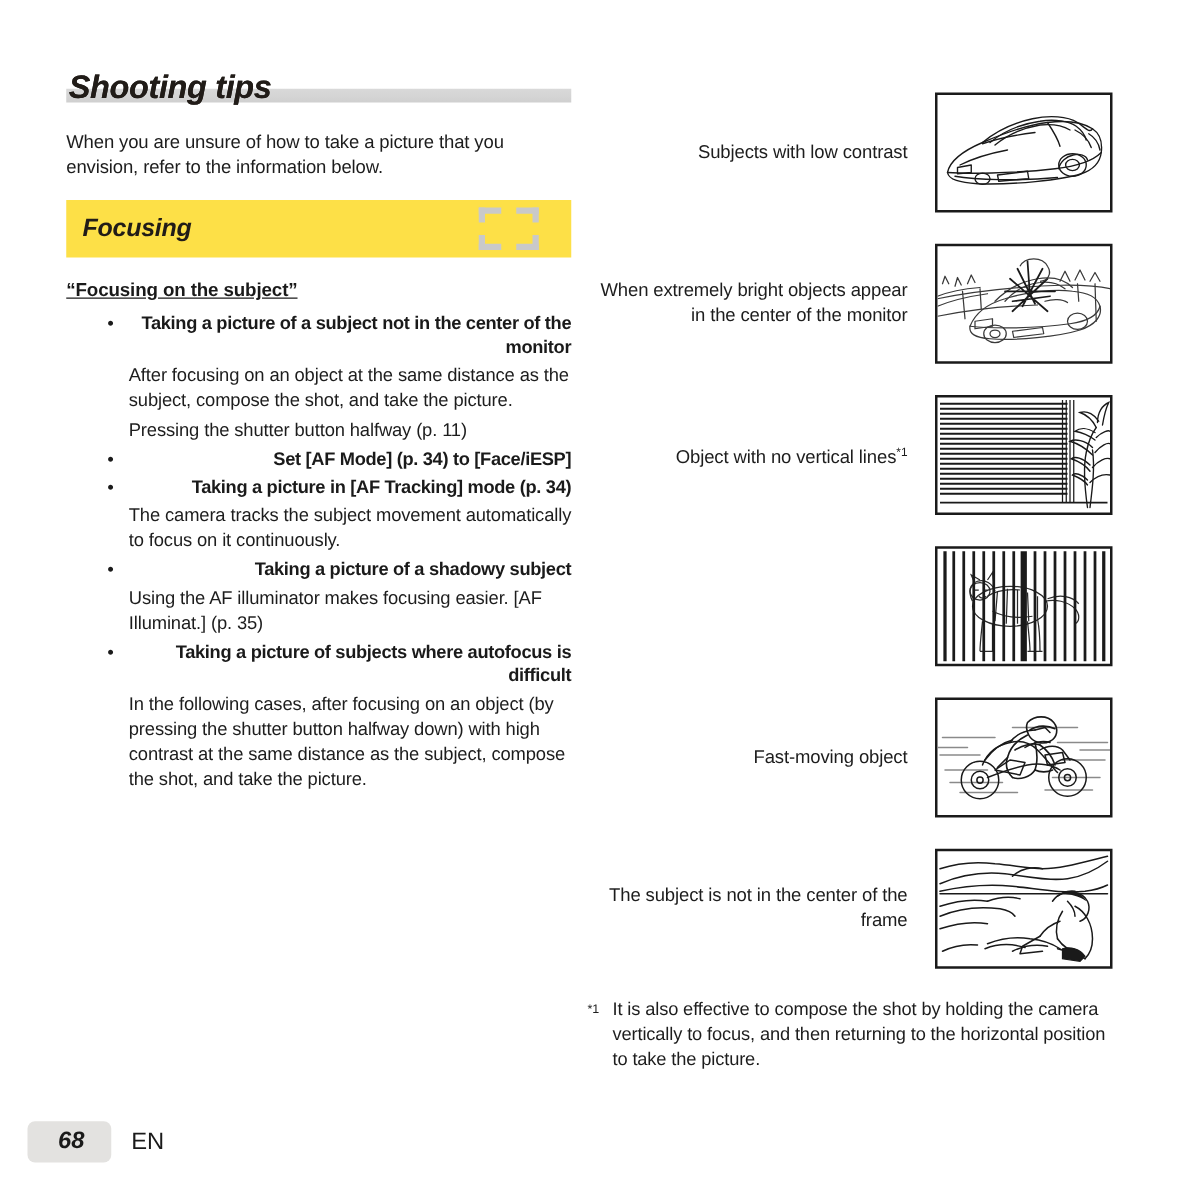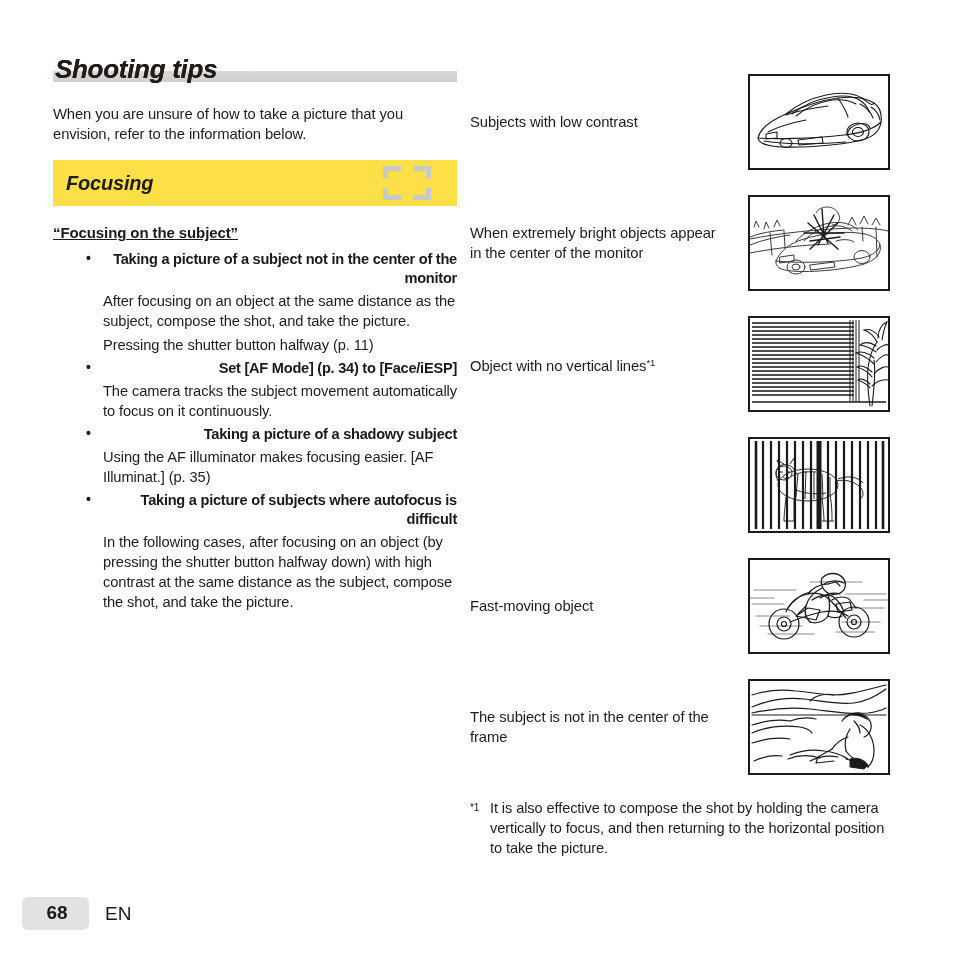--- a/index.html
+++ b/index.html
@@ -154,21 +154,21 @@
 
   .example-row {
     display: flex;
     align-items: center;
     justify-content: flex-end;
     height: 100px;
     margin-bottom: 21px;
   }
   .example-caption {
     flex: 1 1 auto;
-    text-align: left;
+    text-align: right;
     font-size: 14.8px;
     line-height: 20px;
     color: #1d1d1d;
     padding-right: 22px;
     letter-spacing: -0.1px;
   }
   .example-caption sup {
     font-size: 9.5px;
     vertical-align: 5px;
     letter-spacing: 0;
@@ -211,20 +211,21 @@
   .page-chip {
     background: #e3e2e0;
     border-radius: 6px;
     padding: 5px 14px 6px 17px;
     min-width: 36px;
     text-align: center;
   }
   .page-number {
     font-size: 19px;
     font-weight: bold;
+    font-style: italic;
     color: #1a1a1a;
   }
   .lang-code {
     margin-left: 16px;
     font-size: 19px;
     color: #1a1a1a;
   }
 </style>
 </head>
 <body>
@@ -250,20 +251,21 @@
       </div>
     </div>
 
     <div class="quote-head">“Focusing on the subject”</div>
 
     <div class="bullet-list">
       <div class="bullet-item">Taking a picture of a subject not in the center of the monitor</div>
       <div class="body-para">After focusing on an object at the same distance as the subject, compose the shot, and take the picture.</div>
       <div class="body-para">Pressing the shutter button halfway (p. 11)</div>
       <div class="bullet-item">Set [AF Mode] (p. 34) to [Face/iESP]</div>
+      <div class="bullet-item">Taking a picture in [AF Tracking] mode (p. 34)</div>
       <div class="body-para">The camera tracks the subject movement automatically to focus on it continuously.</div>
       <div class="bullet-item">Taking a picture of a shadowy subject</div>
       <div class="body-para">Using the AF illuminator makes focusing easier. [AF Illuminat.] (p. 35)</div>
       <div class="bullet-item">Taking a picture of subjects where autofocus is difficult</div>
       <div class="body-para">In the following cases, after focusing on an object (by pressing the shutter button halfway down) with high contrast at the same distance as the subject, compose the shot, and take the picture.</div>
     </div>
   </div>
 
   <div class="col-right">
 

